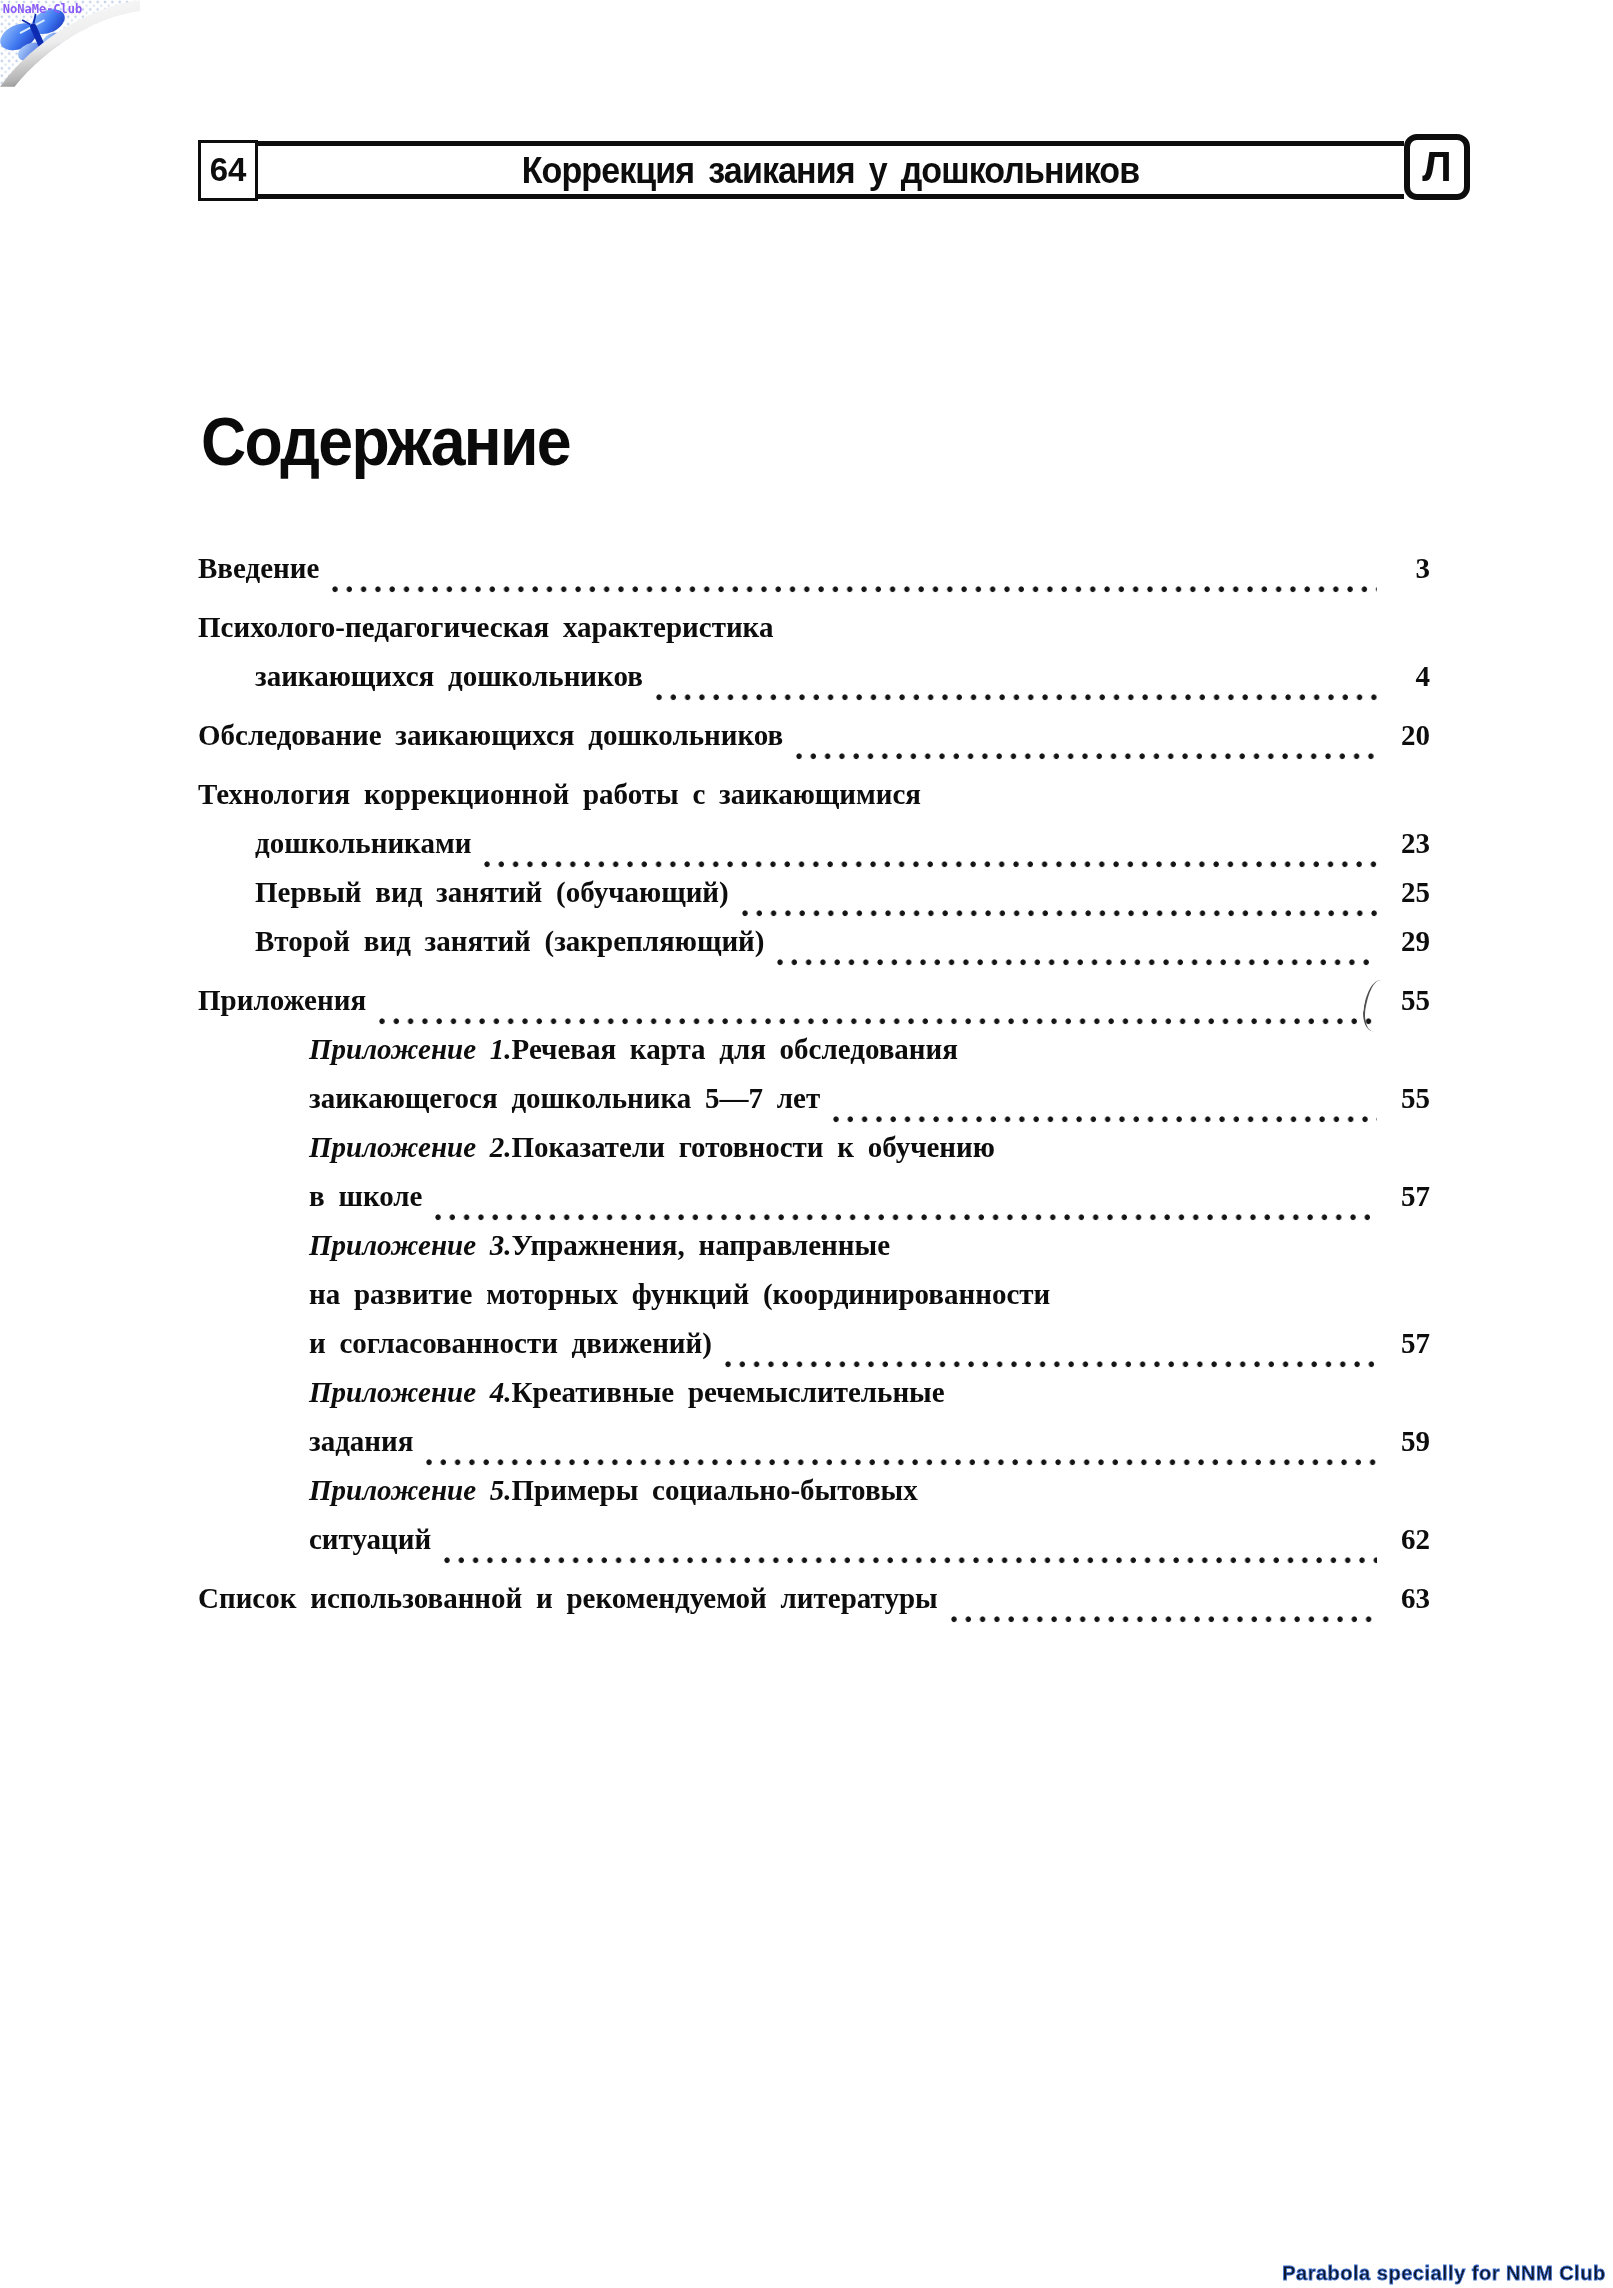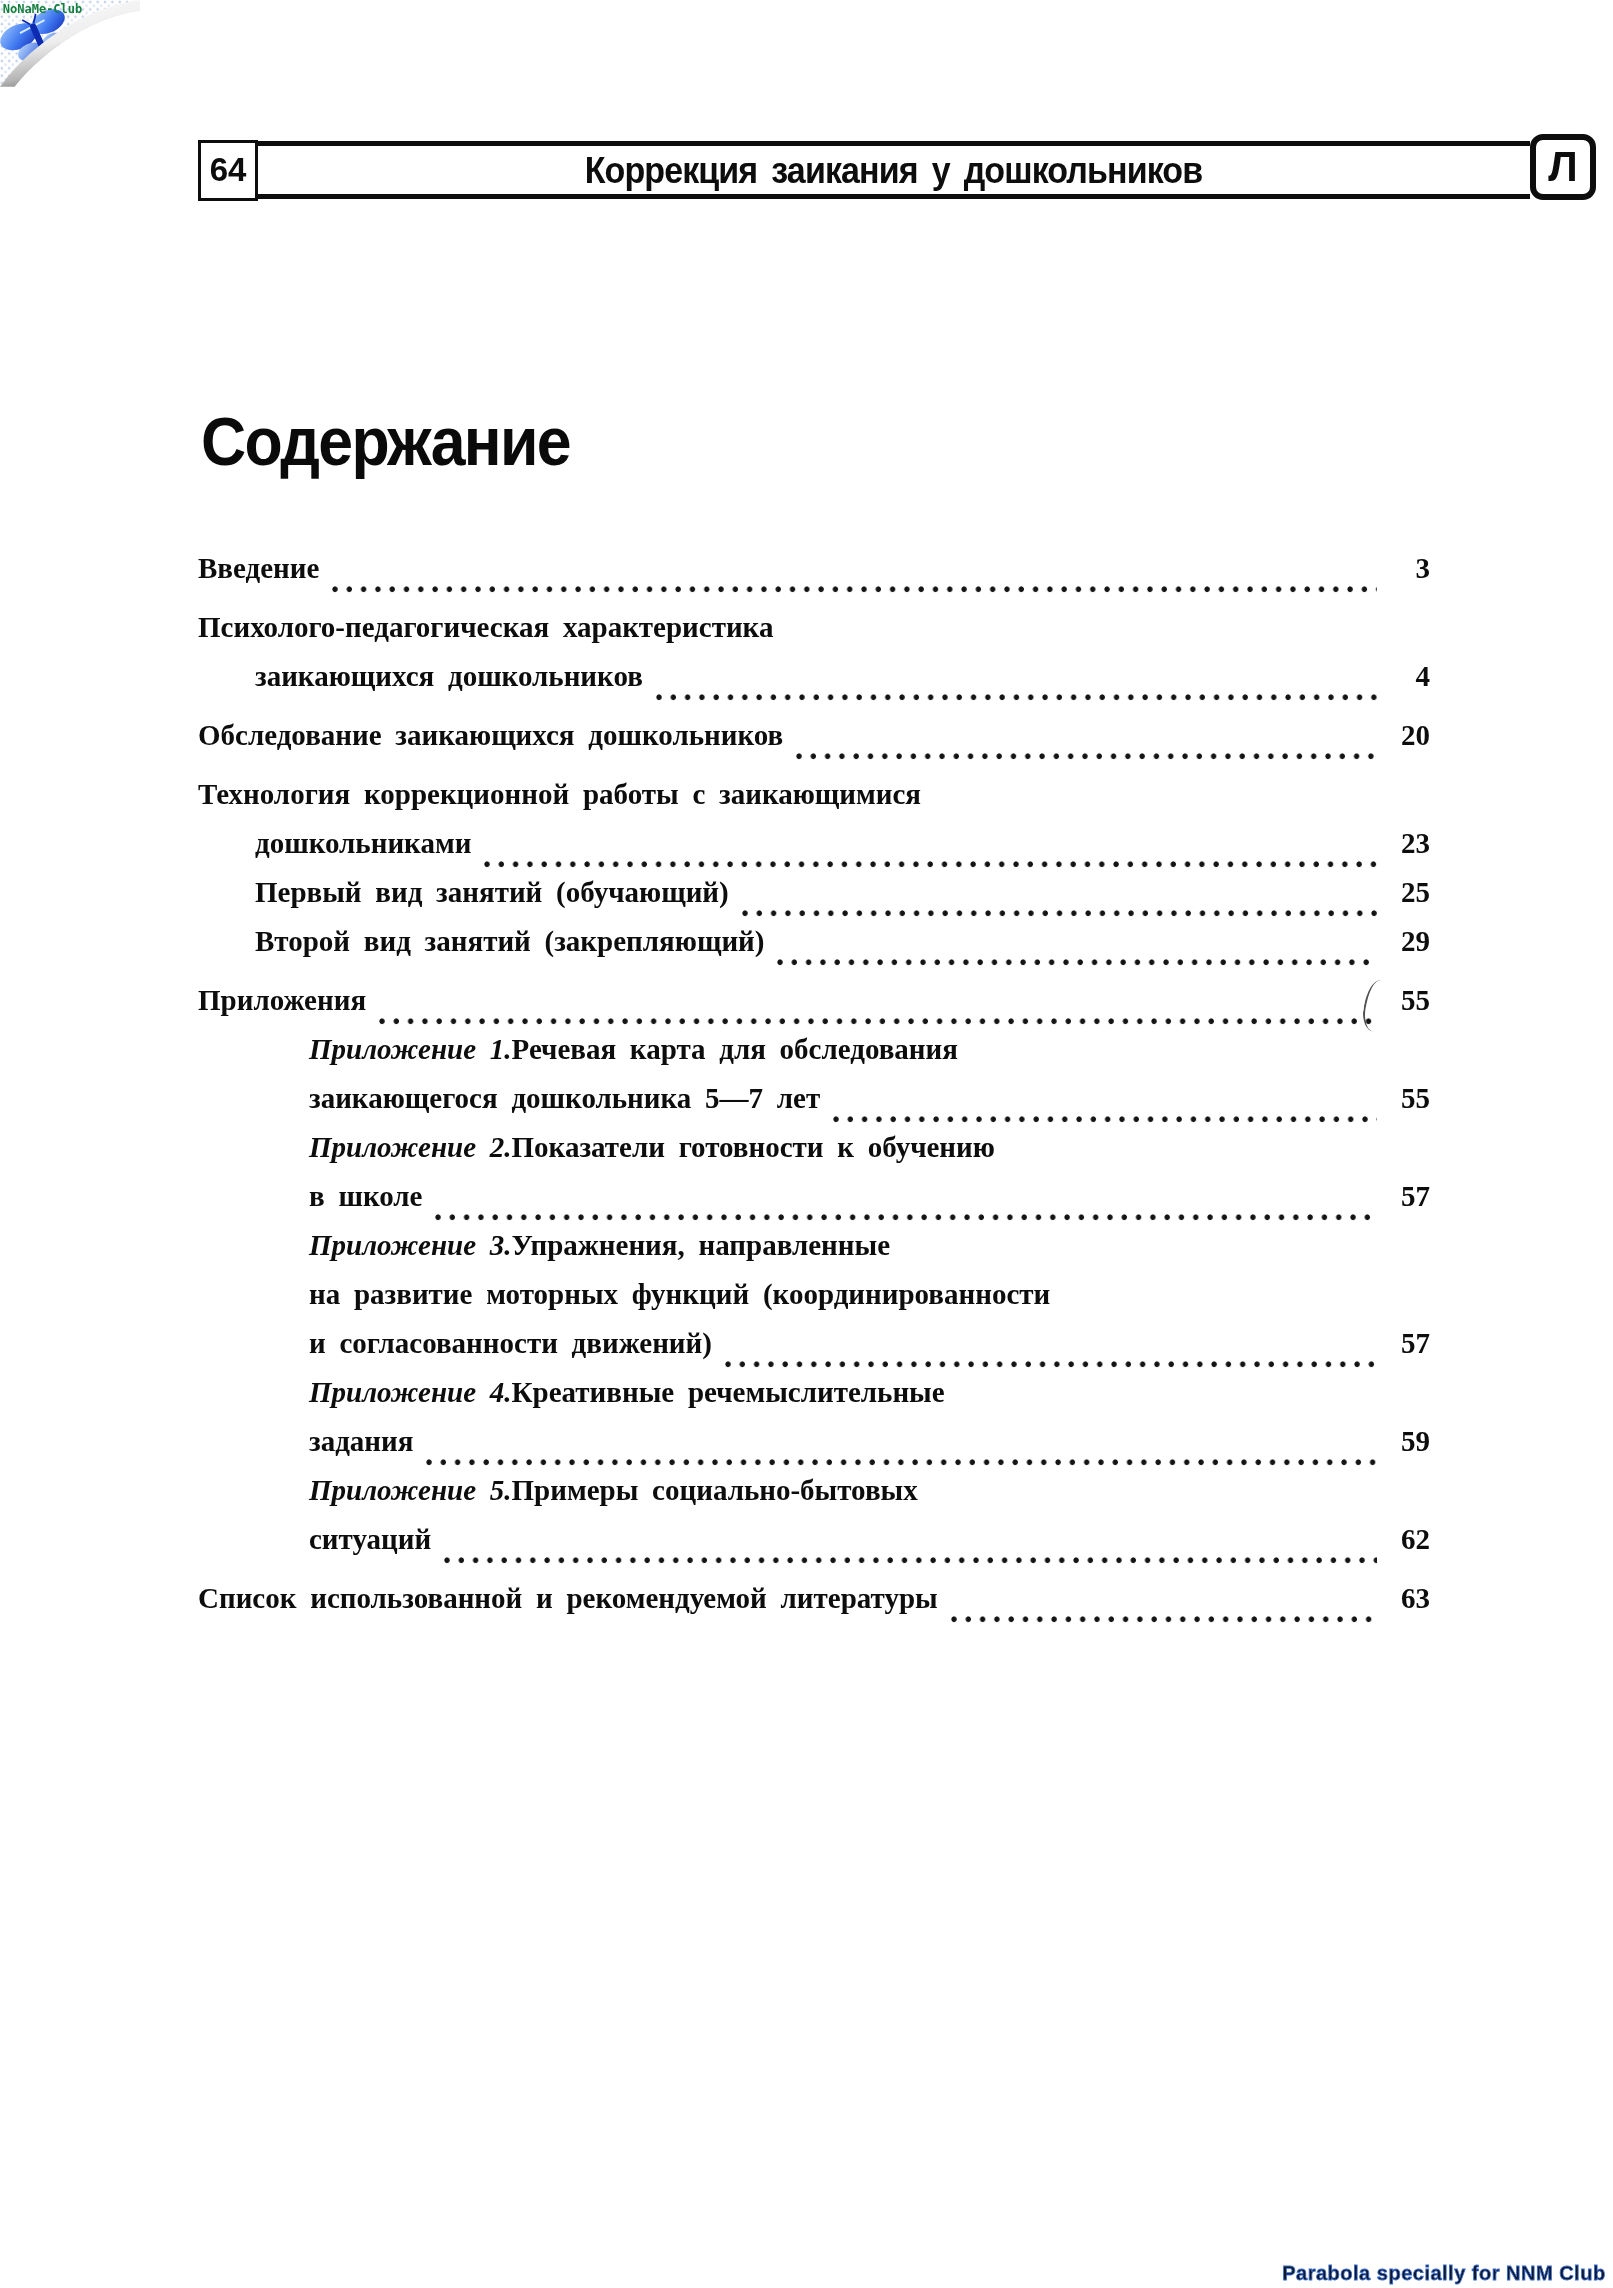--- a/index.html
+++ b/index.html
@@ -11,26 +11,26 @@
     font-family:"Liberation Serif","DejaVu Serif",serif;
     color:#0d0d0d;
   }
 
   
   .corner{position:absolute;left:0;top:0;width:140px;height:87px;}
   .corner svg{position:absolute;left:0;top:0;}
   .corner-label{
     position:absolute;left:2.8px;top:1.8px;
     font-family:"DejaVu Sans Mono","Liberation Mono",monospace;
-    font-weight:bold;font-size:12px;letter-spacing:0px;color:#15803d;
+    font-weight:bold;font-size:12px;letter-spacing:0px;color:#8b5cf6;
     white-space:nowrap;
   }
 
   
-  .runhead{position:absolute;left:198px;top:134px;width:1398px;height:72px;}
+  .runhead{position:absolute;left:198px;top:134px;width:1234px;height:72px;padding-left:38px;}
   .pagenum-box{
     position:absolute;left:0;top:5.5px;width:54px;height:55px;
     border:3.7px solid #0d0d0d;background:#fff;z-index:2;
     display:flex;align-items:center;justify-content:center;
     font-family:"Liberation Sans",sans-serif;font-weight:bold;font-size:33px;
   }
   .head-band{
     position:absolute;left:59px;right:66px;top:7.4px;height:48px;
     border-top:5.5px solid #0d0d0d;border-bottom:5.5px solid #0d0d0d;
     display:flex;align-items:center;justify-content:center;

